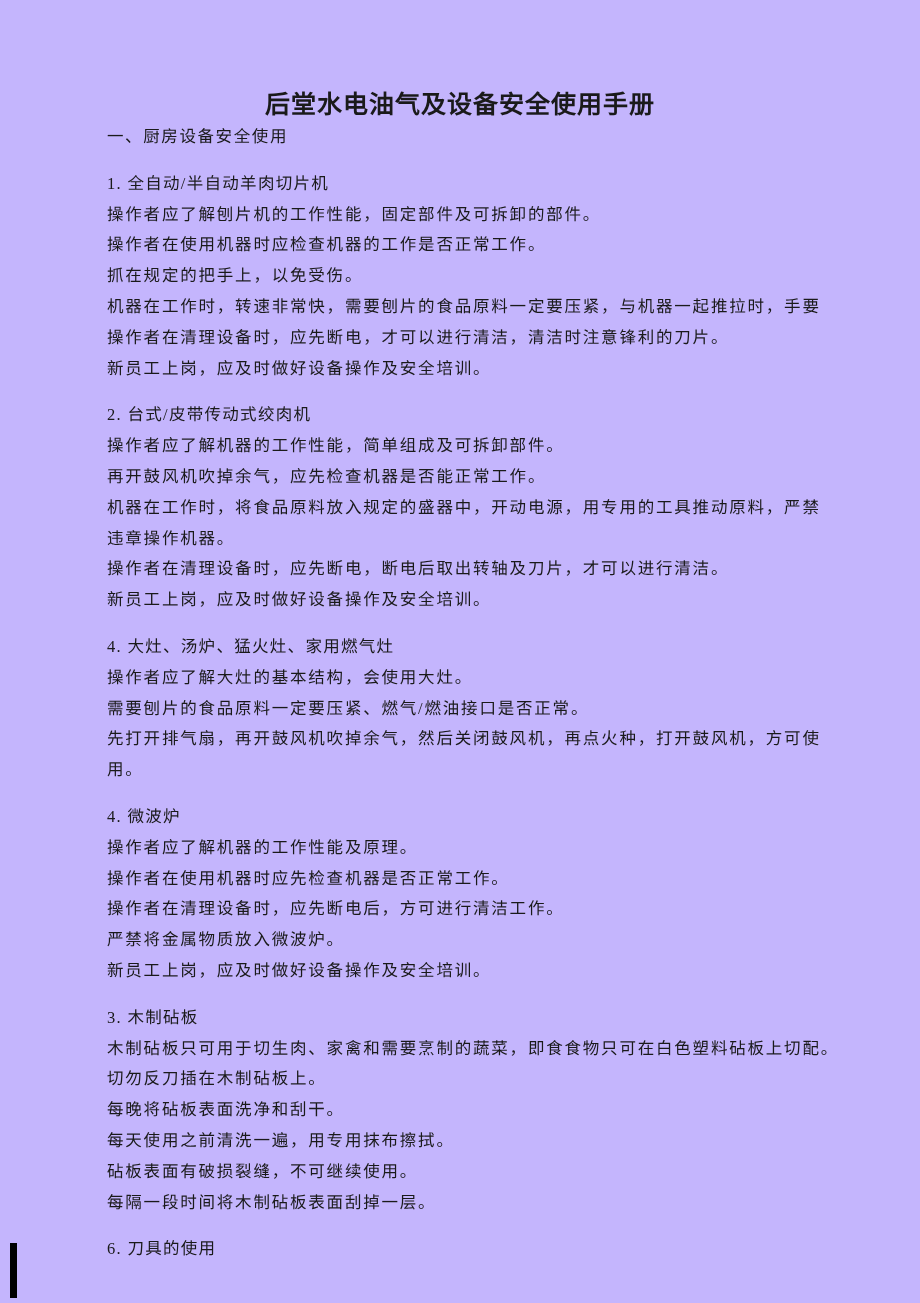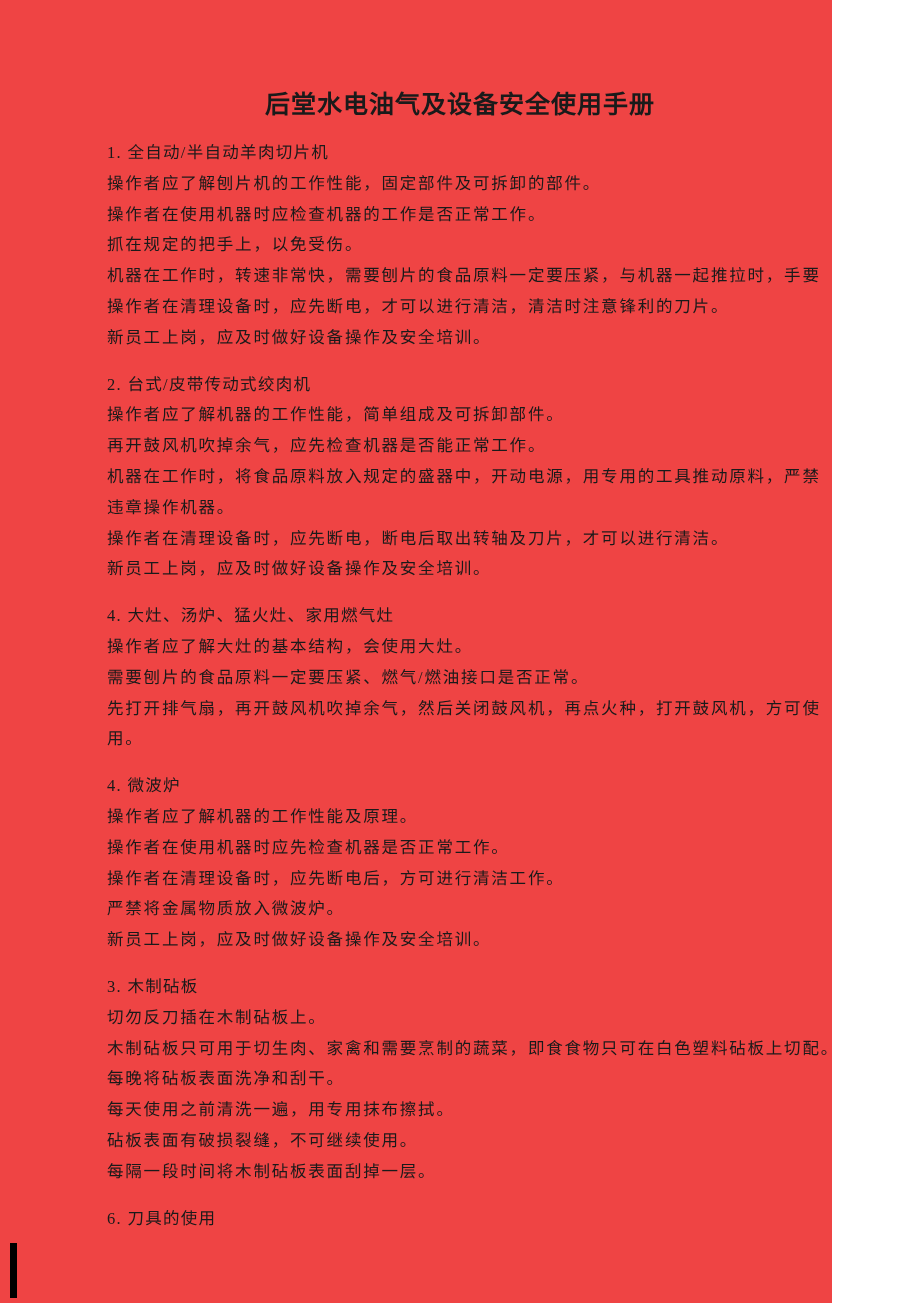--- a/index.html
+++ b/index.html
@@ -11,23 +11,23 @@
     height: 1303px;
     background: #ffffff;
     position: relative;
     overflow: hidden;
     font-family: "Liberation Serif", "DejaVu Serif", serif;
     color: #1a1a1a;
   }
   .page {
     position: absolute;
     left: 0; top: 0;
-    width: 832px;
+    width: 920px;
     height: 1303px;
-    background: #ef4444;
+    background: #c4b5fd;
   }
   .doc-title {
     position: absolute;
     top: 84px;
     left: 0;
     width: 920px;
     margin: 0;
     text-align: center;
     font-size: 25px;
     font-weight: bold;
@@ -63,20 +63,21 @@
     background: #000000;
   }
 </style>
 </head>
 <body>
 
 <div class="page">
   <h1 class="doc-title">后堂水电油气及设备安全使用手册</h1>
 
   <div class="doc-body">
+      <div class="line section">一、厨房设备安全使用</div>
       <div class="line item">1. 全自动/半自动羊肉切片机</div>
       <div class="line body">操作者应了解刨片机的工作性能，固定部件及可拆卸的部件。</div>
       <div class="line body">操作者在使用机器时应检查机器的工作是否正常工作。</div>
       <div class="line body">抓在规定的把手上，以免受伤。</div>
       <div class="line body">机器在工作时，转速非常快，需要刨片的食品原料一定要压紧，与机器一起推拉时，手要</div>
       <div class="line body">操作者在清理设备时，应先断电，才可以进行清洁，清洁时注意锋利的刀片。</div>
       <div class="line body">新员工上岗，应及时做好设备操作及安全培训。</div>
       <div class="line item">2. 台式/皮带传动式绞肉机</div>
       <div class="line body">操作者应了解机器的工作性能，简单组成及可拆卸部件。</div>
       <div class="line body">再开鼓风机吹掉余气，应先检查机器是否能正常工作。</div>
@@ -89,22 +90,22 @@
       <div class="line body">需要刨片的食品原料一定要压紧、燃气/燃油接口是否正常。</div>
       <div class="line body">先打开排气扇，再开鼓风机吹掉余气，然后关闭鼓风机，再点火种，打开鼓风机，方可使</div>
       <div class="line body">用。</div>
       <div class="line item">4. 微波炉</div>
       <div class="line body">操作者应了解机器的工作性能及原理。</div>
       <div class="line body">操作者在使用机器时应先检查机器是否正常工作。</div>
       <div class="line body">操作者在清理设备时，应先断电后，方可进行清洁工作。</div>
       <div class="line body">严禁将金属物质放入微波炉。</div>
       <div class="line body">新员工上岗，应及时做好设备操作及安全培训。</div>
       <div class="line item">3. 木制砧板</div>
+      <div class="line body">木制砧板只可用于切生肉、家禽和需要烹制的蔬菜，即食食物只可在白色塑料砧板上切配。</div>
       <div class="line body">切勿反刀插在木制砧板上。</div>
-      <div class="line body">木制砧板只可用于切生肉、家禽和需要烹制的蔬菜，即食食物只可在白色塑料砧板上切配。</div>
       <div class="line body">每晚将砧板表面洗净和刮干。</div>
       <div class="line body">每天使用之前清洗一遍，用专用抹布擦拭。</div>
       <div class="line body">砧板表面有破损裂缝，不可继续使用。</div>
       <div class="line body">每隔一段时间将木制砧板表面刮掉一层。</div>
       <div class="line item">6. 刀具的使用</div>
     </div>
 
   <div class="scan-mark"></div>
 </div>
 

